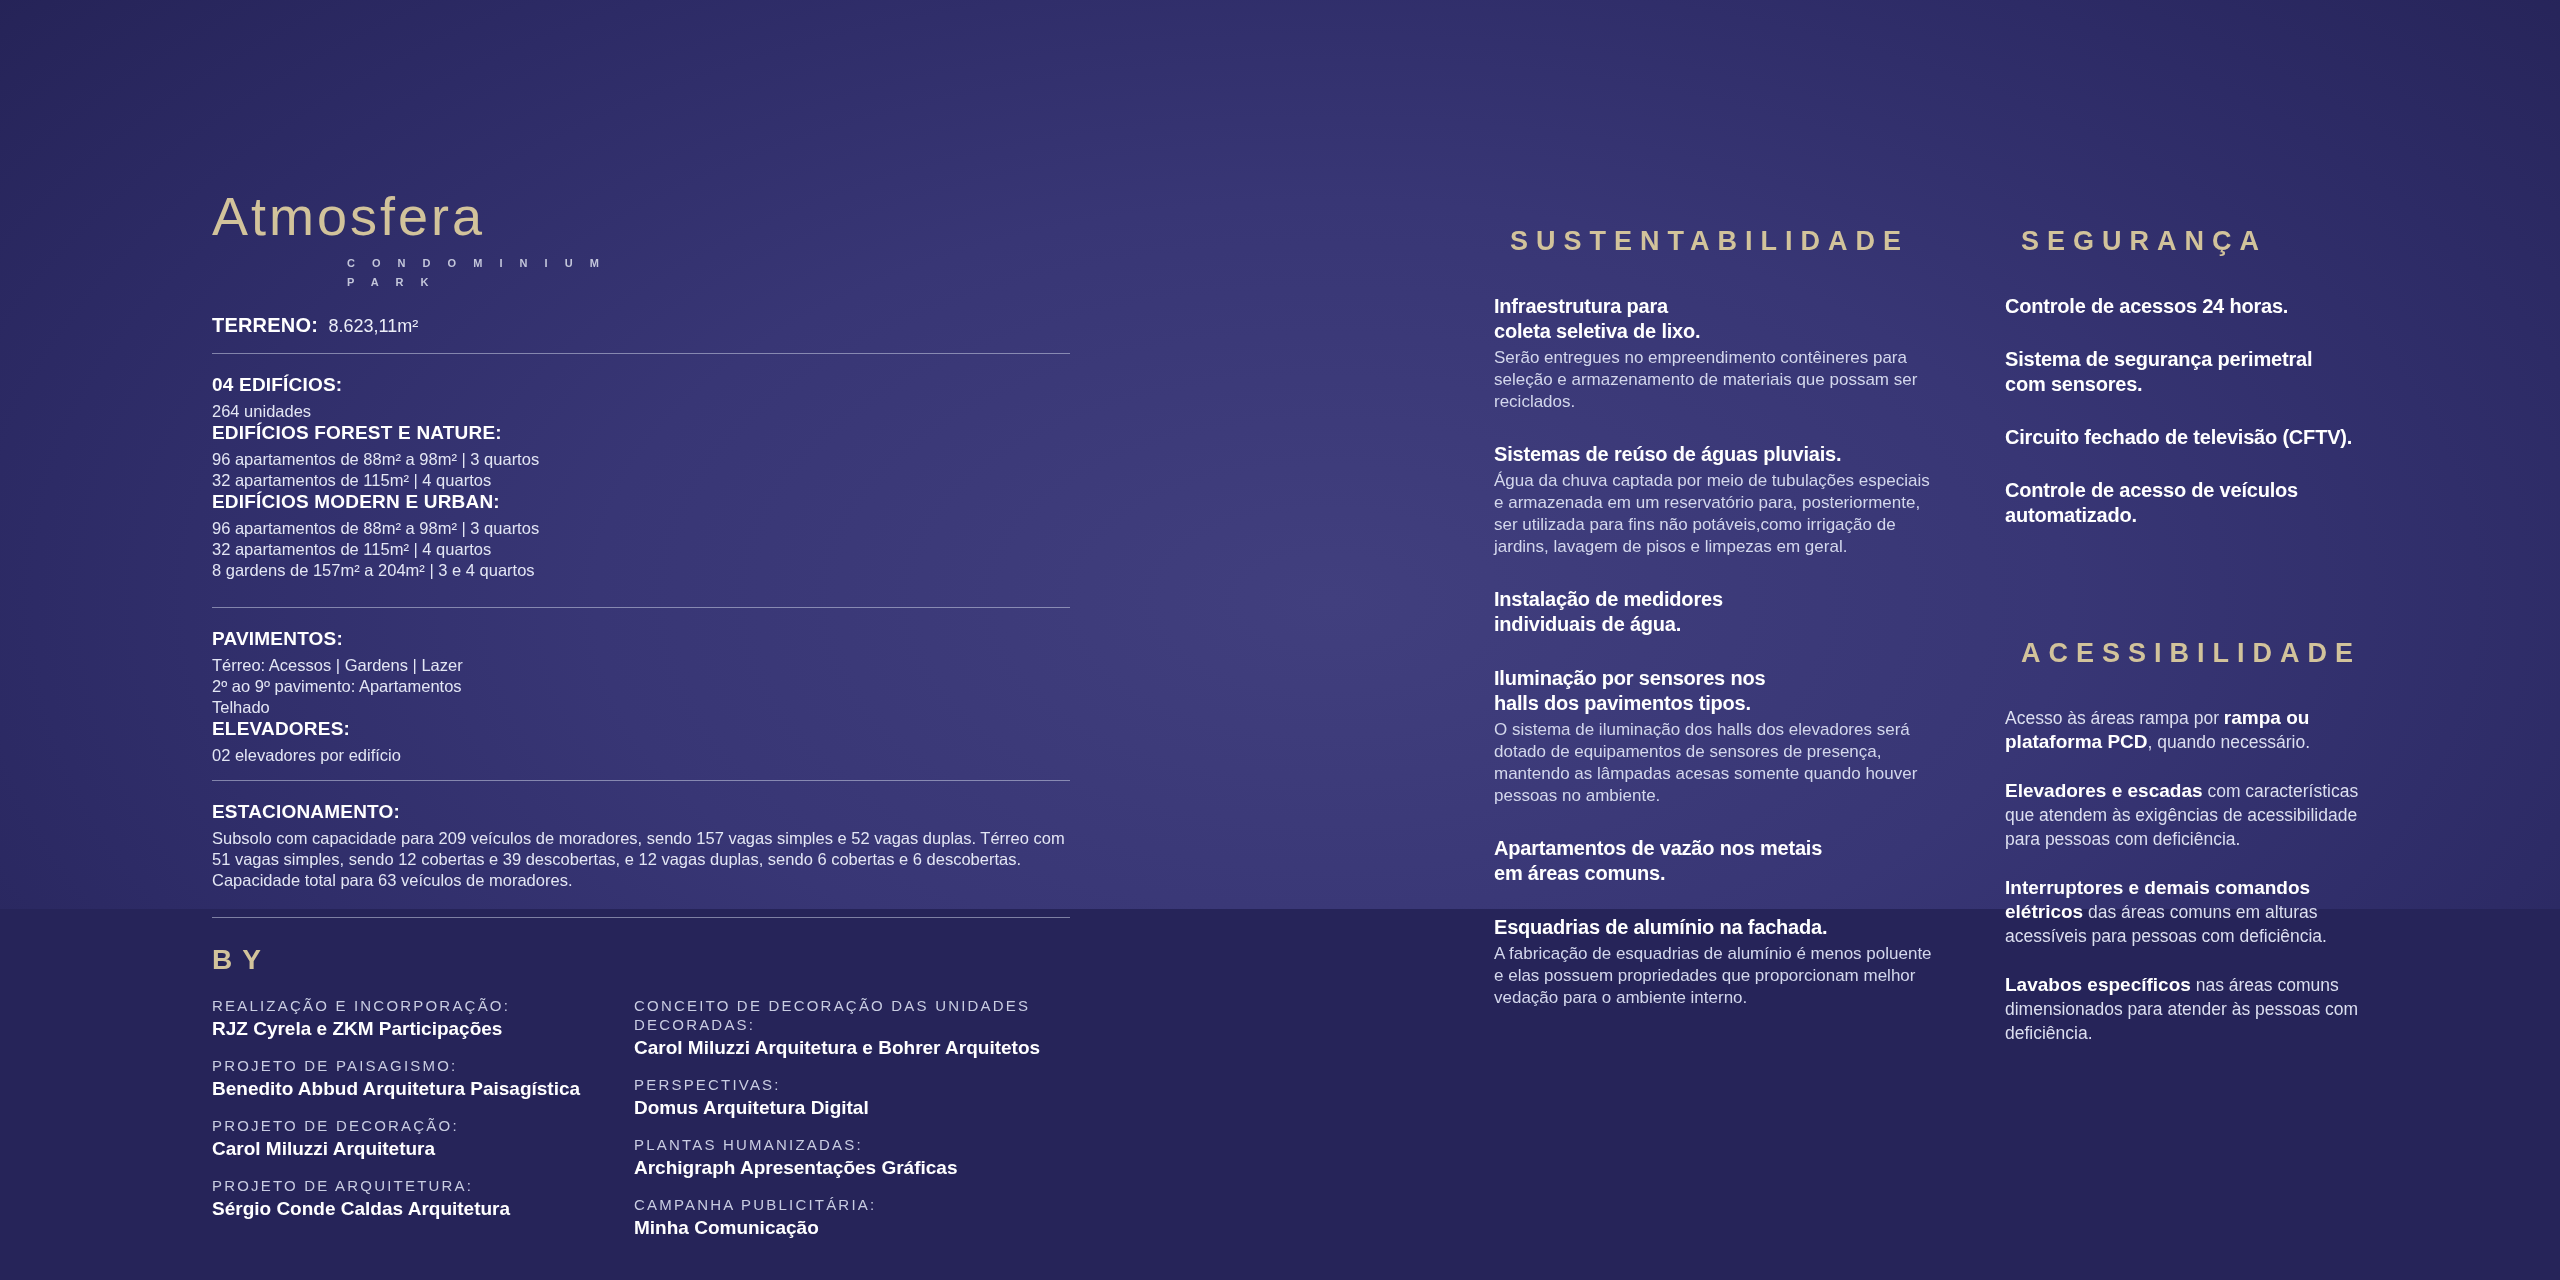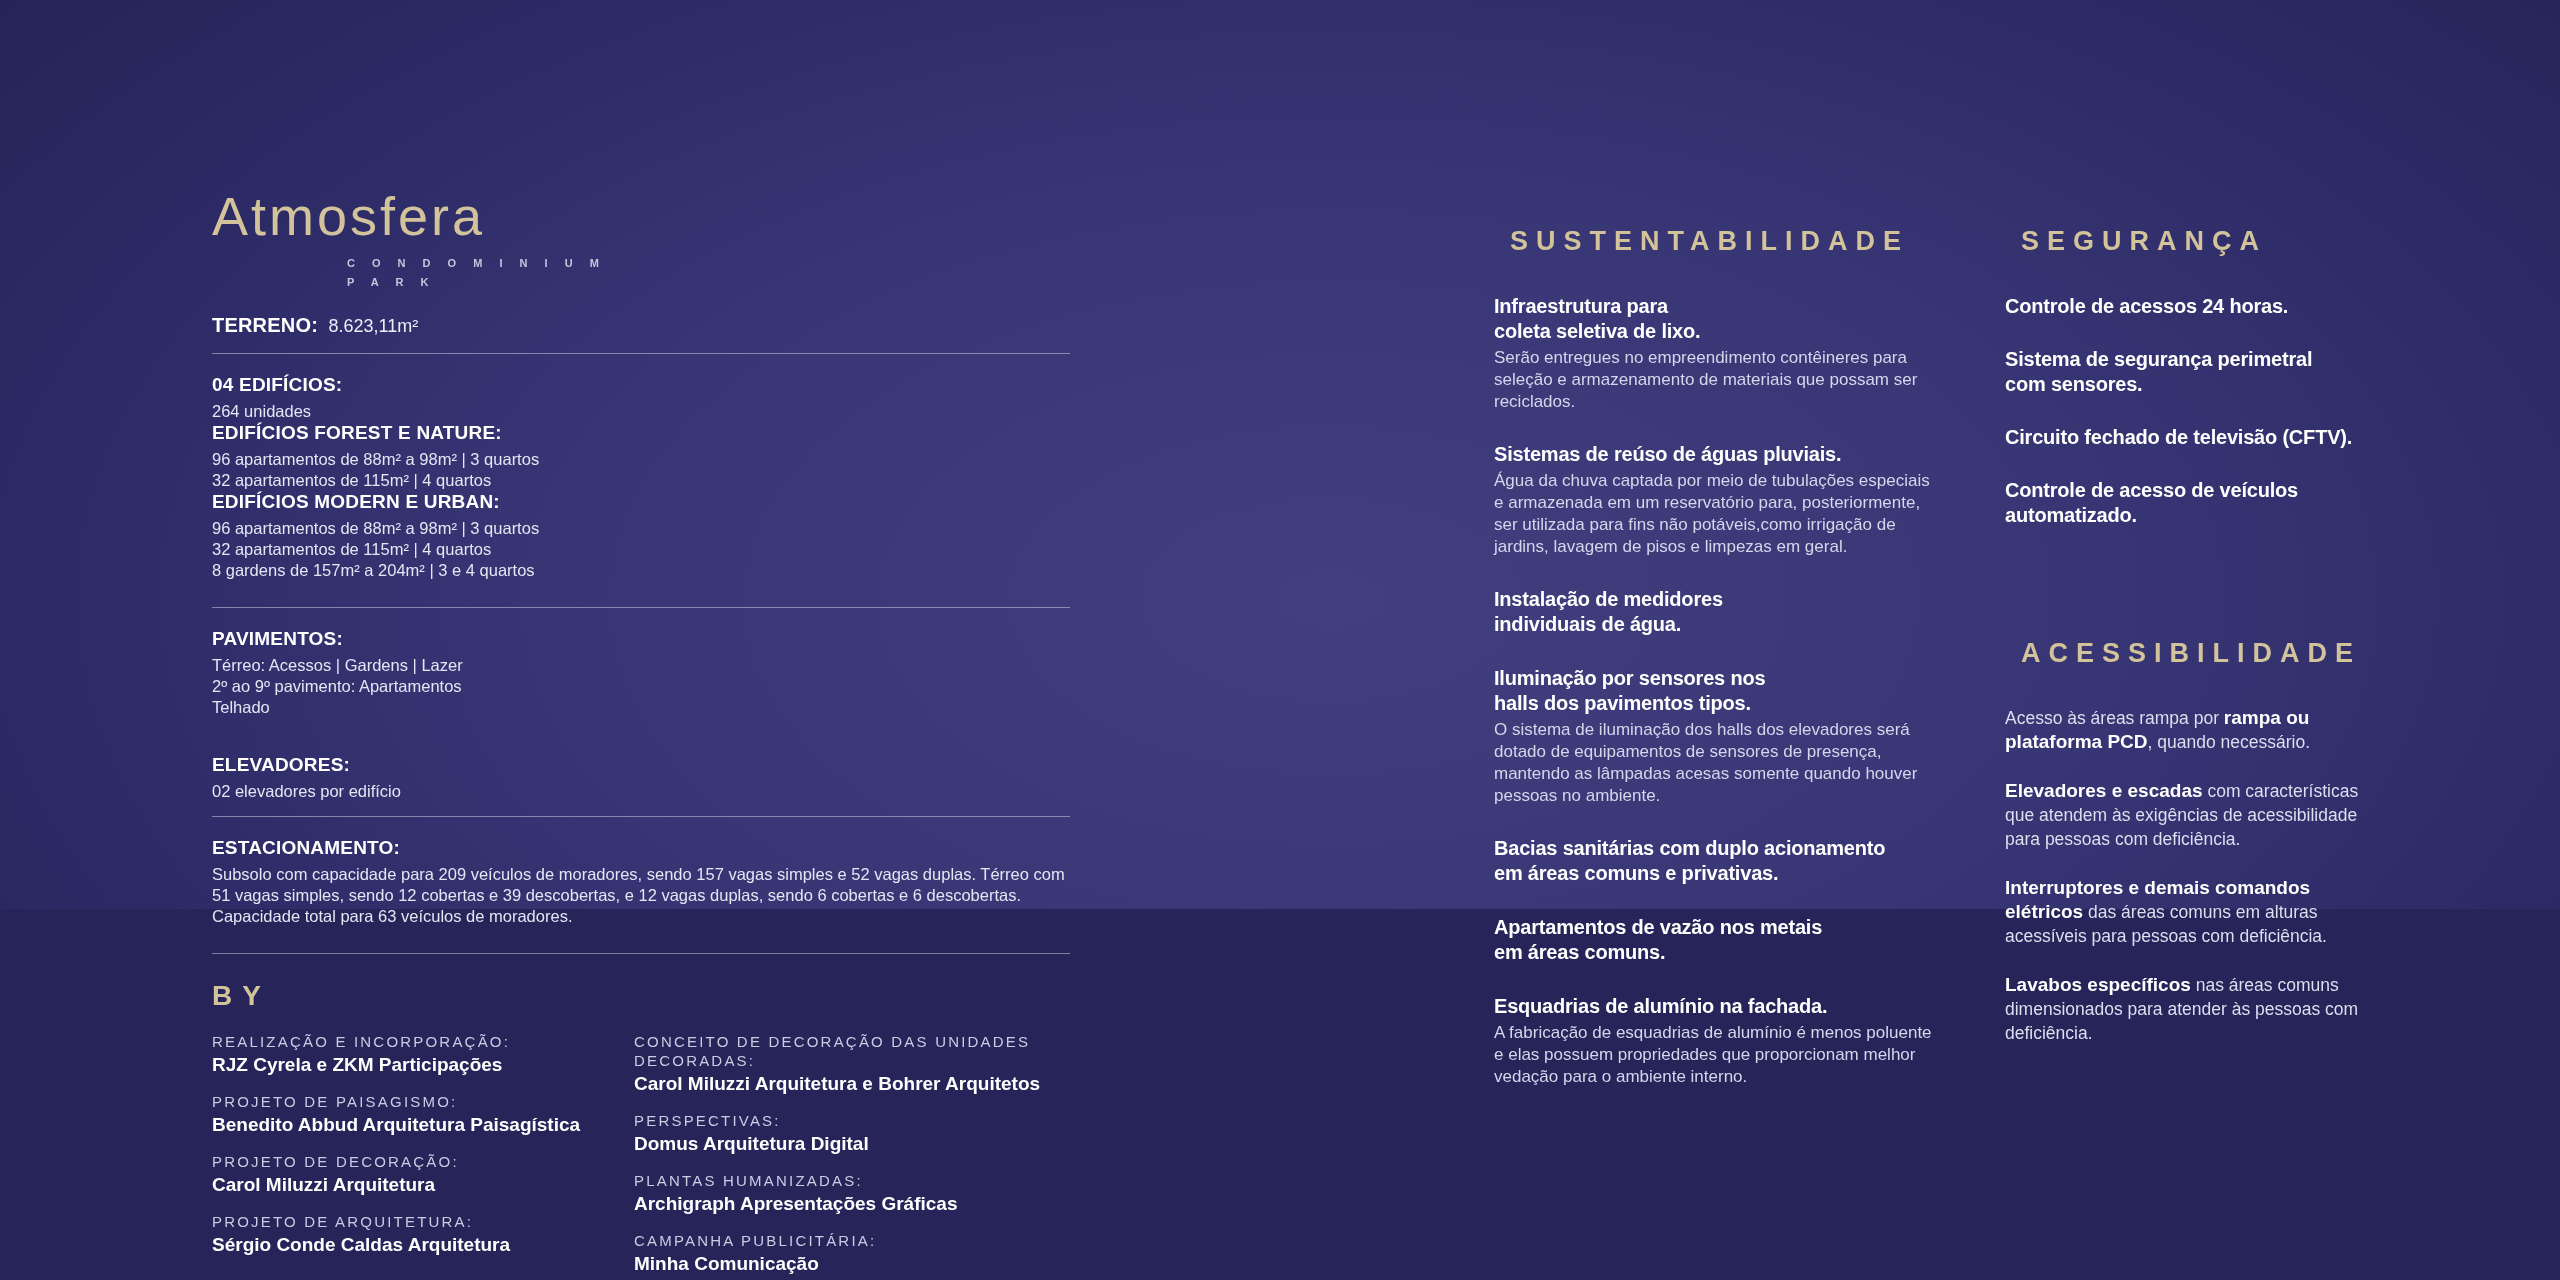--- a/index.html
+++ b/index.html
@@ -20,21 +20,21 @@
   hr{border:0;border-top:1px solid rgba(214,219,238,.5);margin:0;}
   .d1{margin-top:16px;}
   .d2{margin-top:26px;}
   .d3{margin-top:14px;}
   .d4{margin-top:26px;}
   .row{display:flex;flex-direction:column;}
   .edificios{margin-top:20px;}
   .edificios .c1{width:177px;flex:none;}
   .edificios .c2{width:382px;flex:none;}
   .edificios .c3{width:299px;flex:none;}
-  .pav{margin-top:20px;gap:36px;}
+  .pav{margin-top:20px;}
   .pav .c1{width:327px;flex:none;}
   .spec-label{font-weight:700;font-size:19px;letter-spacing:.2px;}
   .spec-body{font-size:16.5px;line-height:21px;color:#e3e6f4;white-space:pre;margin-top:5px;}
   .estac{margin-top:20px;}
   .estac .wrap{white-space:normal;max-width:858px;}
   .by-title{margin:26px 0 0 0;font-size:28px;font-weight:700;color:var(--accent,#d2c39b);letter-spacing:10px;}
   .credits{display:flex;margin-top:20px;}
   .credits-left{width:422px;flex:none;}
   .credits-right{flex:1;}
   .credit{margin-bottom:16px;}
@@ -189,25 +189,20 @@
 individuais de água.</div>
 
         </div>
 
         <div class="feature">
           <div class="title">Iluminação por sensores nos
 halls dos pavimentos tipos.</div>
           <div class="body">O sistema de iluminação dos halls dos elevadores será dotado de equipamentos de sensores de presença, mantendo as lâmpadas acesas somente quando houver pessoas no ambiente.</div>
         </div>
 
-        <div class="feature">
-          <div class="title">Bacias sanitárias com duplo acionamento
-em áreas comuns e privativas.</div>
-
-        </div>
 
         <div class="feature">
           <div class="title">Apartamentos de vazão nos metais
 em áreas comuns.</div>
 
         </div>
 
         <div class="feature">
           <div class="title">Esquadrias de alumínio na fachada.</div>
           <div class="body">A fabricação de esquadrias de alumínio é menos poluente e elas possuem propriedades que proporcionam melhor vedação para o ambiente interno.</div>

